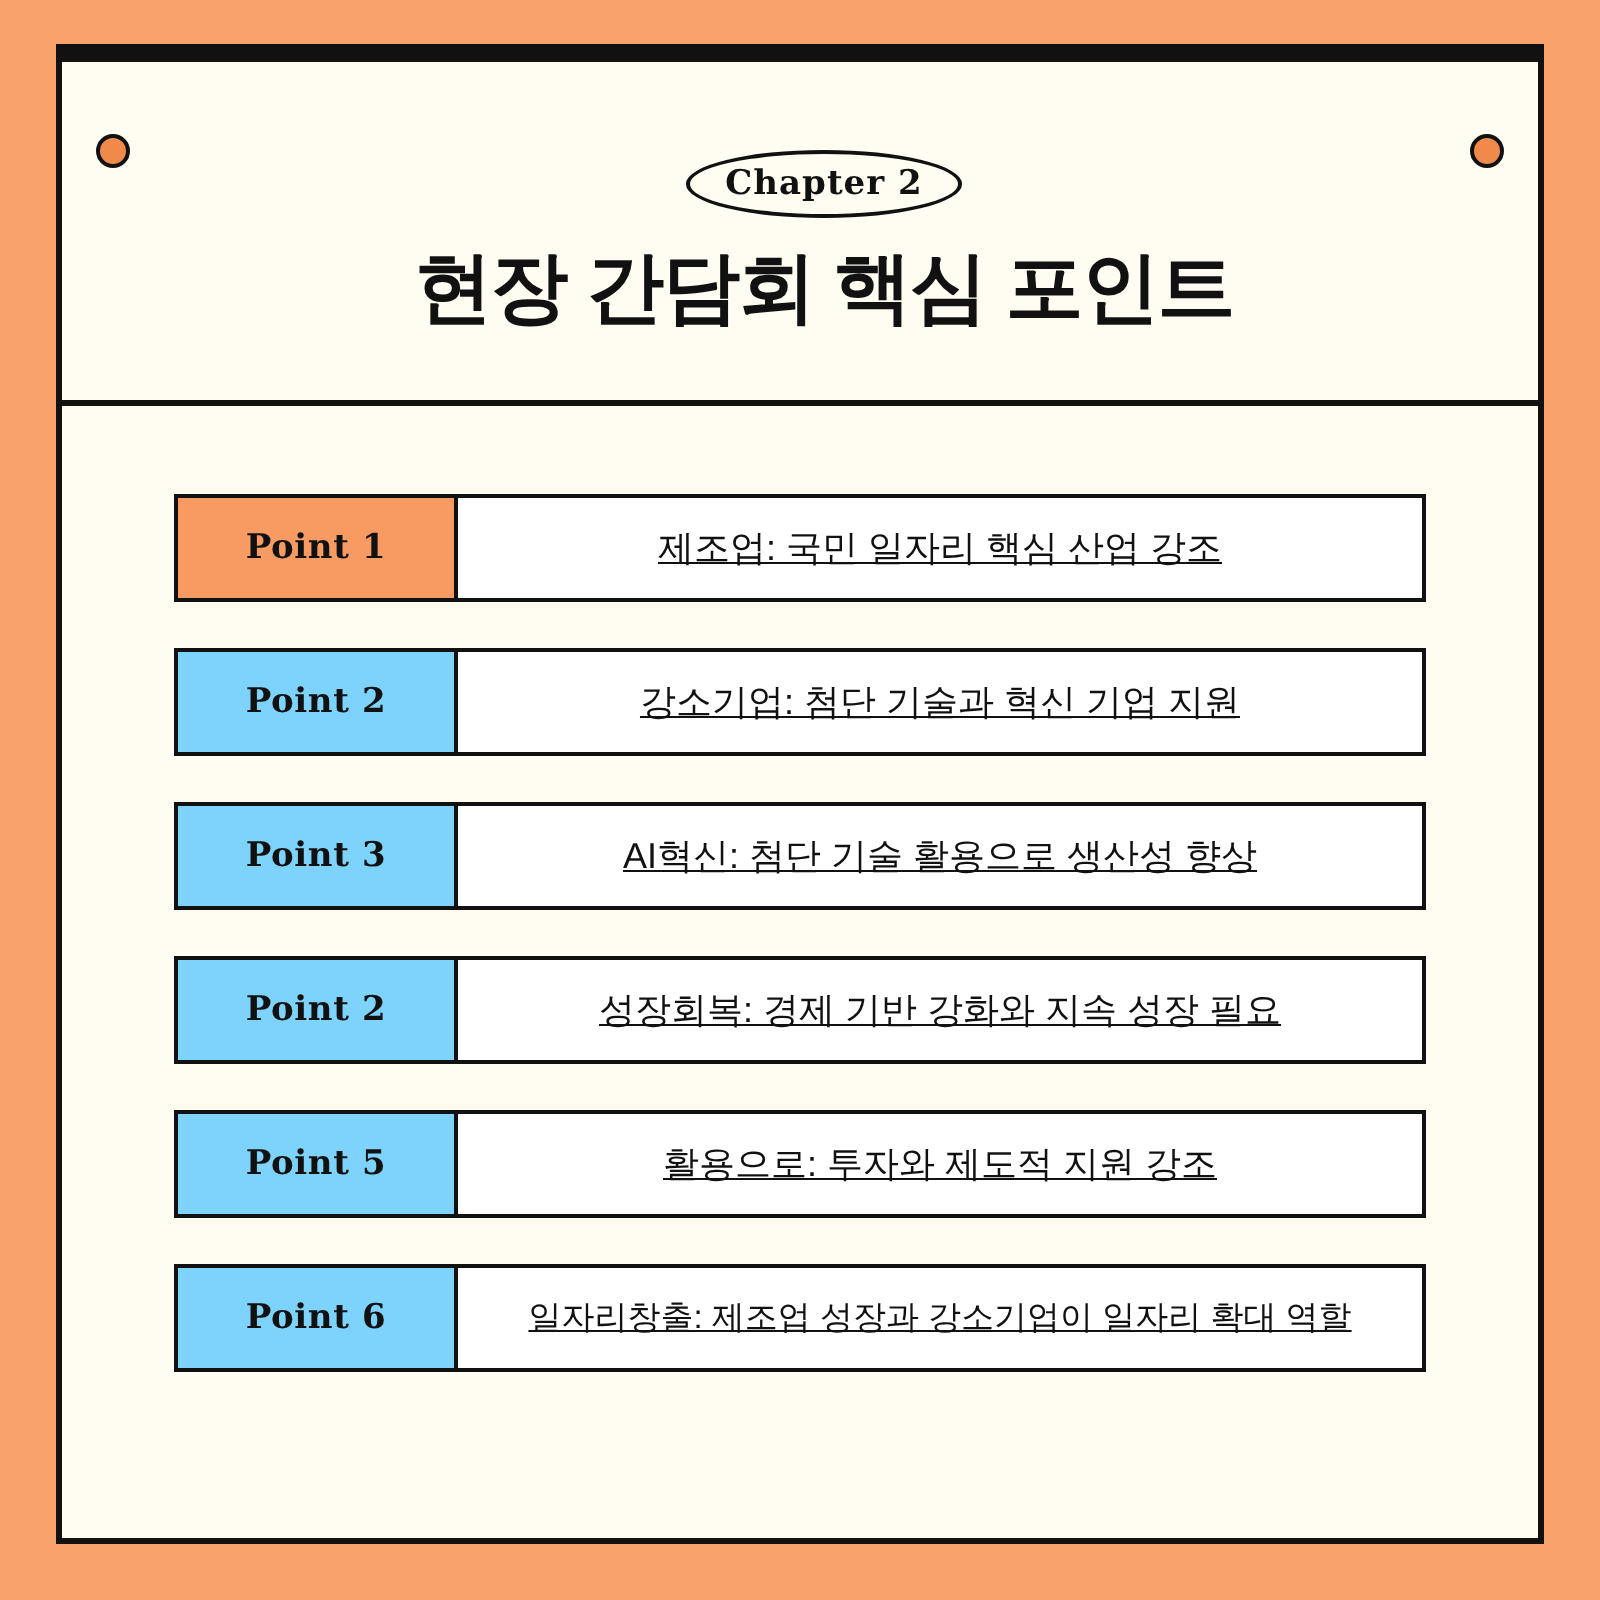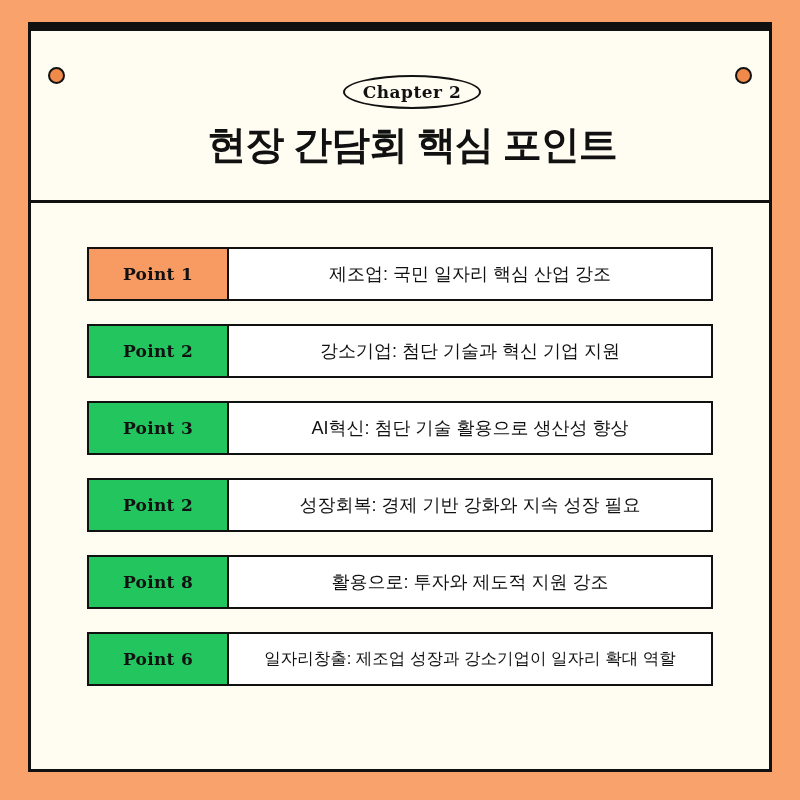--- a/index.html
+++ b/index.html
@@ -101,21 +101,21 @@
     box-sizing: border-box;
     height: 54px;
     margin-bottom: 23px;
     background: #ffffff;
   }
   .point-row:last-child { margin-bottom: 0; }
   .point-label {
     width: 140px;
     flex: 0 0 140px;
     border-right: 2.5px solid #111111;
-    background: #22c55e;
+    background: #7dd3fc;
     display: flex;
     align-items: center;
     justify-content: center;
     font-family: "DejaVu Serif", serif;
     font-weight: bold;
     font-size: 17px;
     letter-spacing: 0.3px;
     color: #111111;
     box-sizing: border-box;
   }
@@ -125,20 +125,21 @@
   .point-text {
     flex: 1;
     display: flex;
     align-items: center;
     justify-content: center;
     font-size: 18px;
     color: #111111;
     padding: 0 20px;
     text-align: left;
     box-sizing: border-box;
+    text-decoration: underline;
   }
   .point-text.small {
     font-size: 16.5px;
   }
 </style>
 </head>
 <body>
 
 <div class="top-black-bar"></div>
 
@@ -167,21 +168,21 @@
       <div class="point-label">Point 3</div>
       <div class="point-text">AI혁신: 첨단 기술 활용으로 생산성 향상</div>
     </div>
 
     <div class="point-row">
       <div class="point-label">Point 2</div>
       <div class="point-text">성장회복: 경제 기반 강화와 지속 성장 필요</div>
     </div>
 
     <div class="point-row">
-      <div class="point-label">Point 8</div>
+      <div class="point-label">Point 5</div>
       <div class="point-text">활용으로: 투자와 제도적 지원 강조</div>
     </div>
 
     <div class="point-row">
       <div class="point-label">Point 6</div>
       <div class="point-text small">일자리창출: 제조업 성장과 강소기업이 일자리 확대 역할</div>
     </div>
 
   </div>
 </div>

